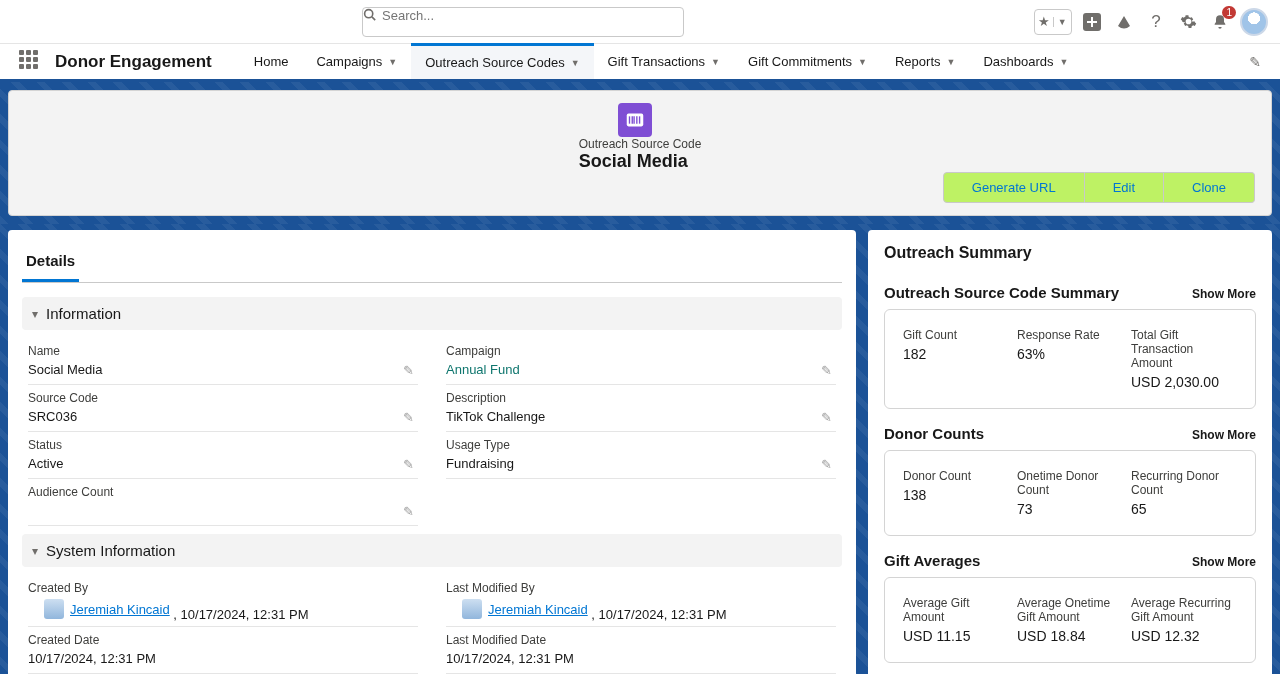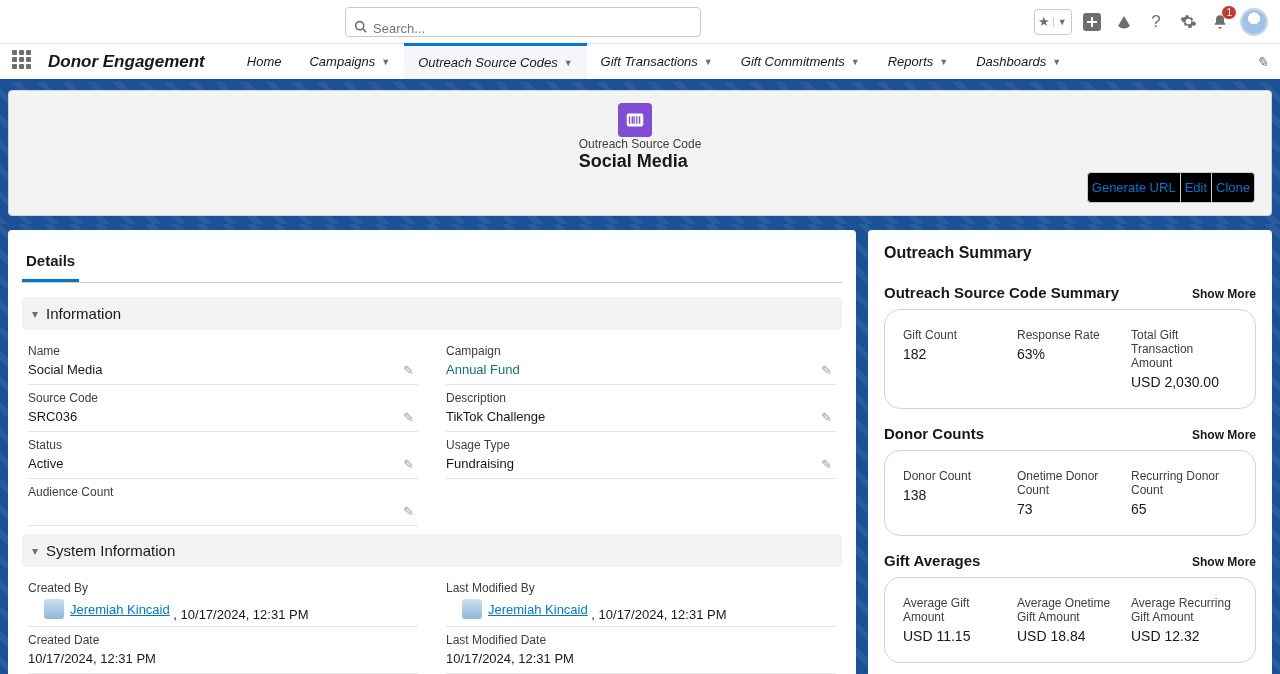--- a/index.html
+++ b/index.html
@@ -1,55 +1,55 @@
 <!DOCTYPE html>
 <html><head>
 <meta charset="utf-8">
 <style>
 * { box-sizing: border-box; margin: 0; padding: 0; }
 body { font-family: -apple-system, BlinkMacSystemFont, "Segoe UI", Arial, sans-serif; font-size: 13px; color: #181818; background: #fff; width: 1280px; height: 674px; overflow: hidden; }
 
 
 .global-header { height: 44px; display: flex; align-items: center; padding: 0 12px; border-bottom: 1px solid #e5e5e5; }
 .search-wrap { flex: 1; display: flex; justify-content: center; }
-.search-box { width: 356px; height: 30px; border: 1px solid #c9c9c9; border-radius: 4px; display: flex; align-items: flex-end; padding: 0 8px; color: #706e6b; font-size: 13px; }
+.search-box { width: 322px; height: 30px; border: 1px solid #c9c9c9; border-radius: 4px; display: flex; align-items: flex-start; padding: 0 0; color: #706e6b; font-size: 13px; }
 .search-box .sicon { margin-right: 6px; color: #706e6b; }
 .search-box input { border: none; outline: none; flex: 1; font-size: 13px; color: #706e6b; background: transparent; }
 .header-actions { display: flex; align-items: center; gap: 8px; }
 .hi-box { width: 34px; height: 26px; border: 1px solid #c9c9c9; border-radius: 4px; display: flex; align-items: center; justify-content: center; font-size: 13px; color: #706e6b; }
 .hi-split { width: 38px; display:flex; }
 .hi-split span { flex:1; display:flex; align-items:center; justify-content:center; }
 .hi-split span:last-child { border-left:1px solid #c9c9c9; font-size: 9px; }
 .hi-icon { width: 24px; height: 24px; display: flex; align-items: center; justify-content: center; color: #706e6b; font-size: 17px; cursor: pointer; }
 .bell-wrap { position: relative; }
 .bell-badge { position: absolute; top: -4px; right: -4px; background: #c23934; color: #fff; font-size: 10px; border-radius: 8px; padding: 0 4px; line-height: 13px; min-width:13px; text-align:center; }
 .avatar { width: 28px; height: 28px; border-radius: 50%; background: radial-gradient(circle at 50% 35%, #fff 0, #fff 30%, #a0c4e8 31%, #a0c4e8 100%); border: 2px solid #ccd8e8; }
 
 
-.app-nav { height: 38px; display: flex; align-items: center; padding: 0 12px; border-bottom: 3px solid #1b5297; font-style: italic; }
+.app-nav { height: 38px; display: flex; align-items: center; padding: 0 19px; border-bottom: 3px solid #1b5297; }
 .app-launcher { width: 24px; height: 24px; display: grid; grid-template-columns: repeat(3,5px); grid-template-rows: repeat(3,5px); gap: 2px; margin-right: 12px; cursor:pointer; }
 .app-launcher div { background: #706e6b; border-radius: 1px; }
 .app-name { font-size: 17px; font-weight: 700; margin-right: 28px; }
 .nav-items { display: flex; height: 100%; }
 .nav-item { display: flex; align-items: center; padding: 0 14px; font-size: 13px; color: #181818; cursor: pointer; gap: 6px; position: relative; }
 .nav-item.active { border-top: 3px solid #0176d3; background: #f4f6f9; margin-top:-1px; }
 .nav-caret { font-size: 9px; color: #706e6b; }
 .nav-edit { margin-left: auto; font-size: 14px; color: #706e6b; cursor:pointer; }
 
 
 .band { background: #1b5297; padding: 8px; background-image: repeating-linear-gradient(45deg, rgba(255,255,255,0.06) 0 6px, transparent 6px 18px); }
 
 
 .record-header { background: #f3f3f3; border: 1px solid #d4d4d4; border-radius: 4px; padding: 12px 16px; display: flex; align-items: center; flex-direction: column; }
 .rh-icon { width: 34px; height: 34px; border-radius: 4px; background: #7f4ed4; display:flex; align-items:center; justify-content:center; margin-right: 10px; }
 .rh-icon svg { width:22px; height:22px; }
 .rh-text .sub { font-size: 12px; color: #3e3e3c; }
 .rh-text .title { font-size: 18px; font-weight: 700; }
 .rh-actions { margin-left: auto; display: flex; }
-.rh-actions button { background: #000000; border: 1px solid #c9c9c9; color: #0176d3; font-size: 13px; padding: 7px 4px; cursor: pointer; }
+.rh-actions button { background: #bef264; border: 1px solid #c9c9c9; color: #0176d3; font-size: 13px; padding: 7px 28px; cursor: pointer; }
 .rh-actions button:first-child { border-radius: 4px 0 0 4px; }
 .rh-actions button:nth-child(2) { border-left:none; }
 .rh-actions button:last-child { border-radius: 0 4px 4px 0; border-left: none; }
 
 
 .content { display: flex; gap: 12px; padding: 6px 8px 0; background: #1b5297; background-image: repeating-linear-gradient(45deg, rgba(255,255,255,0.06) 0 6px, transparent 6px 18px); height: calc(674px - 44px - 41px - 72px); }
 .panel { background: #fff; border-radius: 4px 4px 0 0; overflow-y: auto; }
 .panel.main { flex: 1; padding: 16px 14px; }
 .panel.side { width: 404px; padding: 14px 16px; }
 
@@ -70,21 +70,21 @@
 
 .user-chip { display: inline-flex; align-items: center; gap: 6px; padding-left: 16px; }
 .user-chip .uava { width:20px; height:20px; border-radius:3px; background: linear-gradient(#cddff1,#91b6dc); display:inline-block; }
 .user-chip .uname { color:#0176d3; text-decoration: underline; cursor:pointer; }
 
 .side h2 { font-size: 16px; font-weight: 700; margin-bottom: 22px; }
 .side-section { margin-bottom: 16px; }
 .side-sec-head { display:flex; justify-content: space-between; align-items: baseline; margin-bottom: 8px; }
 .side-sec-head .t { font-size: 15px; font-weight: 700; }
 .side-sec-head .more { font-size: 12px; font-weight: 700; color: #181818; cursor:pointer; }
-.metric-box { border: 1px solid #d4d4d4; border-radius: 16px; padding: 18px 18px; display: grid; grid-template-columns: 1fr 1fr 1fr; gap: 8px; }
+.metric-box { border: 1px solid #d4d4d4; border-radius: 6px; padding: 18px 18px; display: grid; grid-template-columns: 1fr 1fr 1fr; gap: 8px; }
 .metric .ml { font-size: 12px; color: #3e3e3c; margin-bottom: 4px; }
 .metric .mv { font-size: 14px; font-weight: 400; color: #181818; }
 </style>
 </head>
 <body>
 
 <div class="global-header">
   <div>
     <svg viewBox="0 0 44 30">
         <g fill="#0d9dda">

